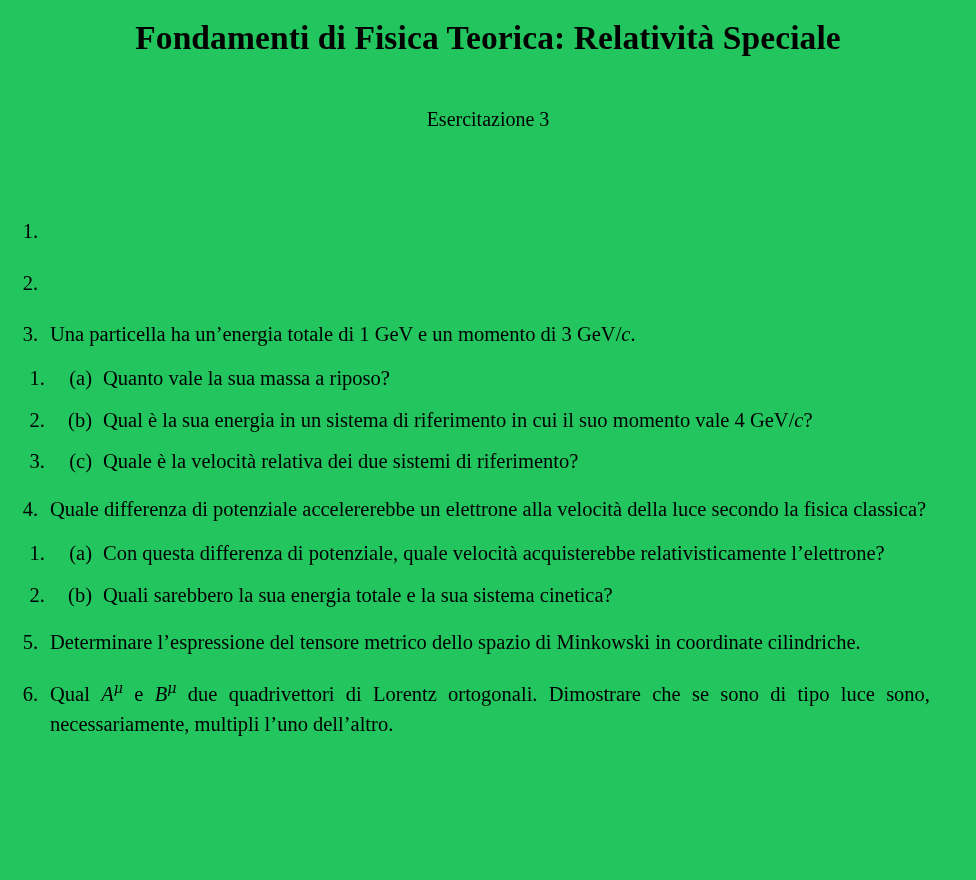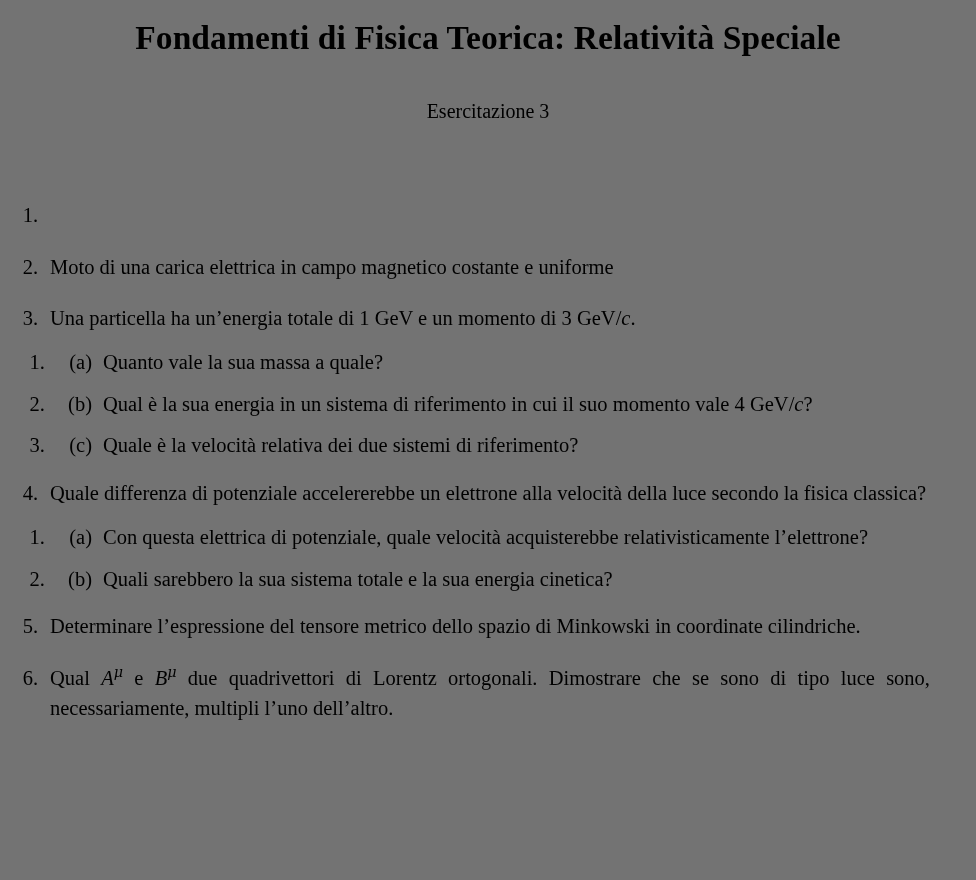--- a/index.html
+++ b/index.html
@@ -12,38 +12,38 @@
     height: 880px;
     font-family: "Liberation Serif", "DejaVu Serif", serif;
     color: #000000;
     -webkit-font-smoothing: antialiased;
   }
   .page {
     position: relative;
     width: 976px;
     height: 880px;
     overflow: hidden;
-    background: #737373;
+    background: #22c55e;
   }
 
   
   .title {
     text-align: center;
     font-weight: bold;
     font-size: 33.5px;
     line-height: 1.1;
     letter-spacing: 0.1px;
     margin: 0;
     padding-top: 20px;
   }
   .subtitle {
     text-align: center;
     font-size: 20px;
     line-height: 1.2;
-    margin: 0;
+    margin: 8px;
     padding-top: 42px;
   }
 
   
   .body-list {
     margin: 0;
     padding: 0;
     padding-top: 78px;
   }
 
@@ -128,55 +128,54 @@
   <div class="subtitle">Esercitazione 3</div>
 
   <ol class="body-list">
 
     <li class="item gap-after">
       <span class="marker">1.</span>
     </li>
 
     <li class="item gap-after">
       <span class="marker">2.</span>
-      <span class="item-text">Moto di una carica elettrica in campo magnetico costante e uniforme</span>
     </li>
 
     <li class="item has-sub">
       <span class="marker">3.</span>
       <span class="item-text"><span>Una particella ha un’energia totale di 1 GeV e un momento di 3 GeV/</span><span class="math-i">c</span><span>.</span></span>
 
       <ol class="sublist">
         <li class="subitem">
           <span class="marker">(a)</span>
-          <span class="subitem-text">Quanto vale la sua massa a quale?</span>
+          <span class="subitem-text">Quanto vale la sua massa a riposo?</span>
         </li>
         <li class="subitem">
           <span class="marker">(b)</span>
           <span class="subitem-text"><span>Qual è la sua energia in un sistema di riferimento in cui il suo momento vale 4 GeV/</span><span class="math-i">c</span><span>?</span></span>
         </li>
         <li class="subitem">
           <span class="marker">(c)</span>
           <span class="subitem-text">Quale è la velocità relativa dei due sistemi di riferimento?</span>
         </li>
       </ol>
     </li>
 
     <li class="item has-sub">
       <span class="marker">4.</span>
       <span class="item-text">Quale differenza di potenziale accelererebbe un elettrone alla velocità della luce secondo la fisica classica?</span>
 
       <ol class="sublist">
         <li class="subitem">
           <span class="marker">(a)</span>
-          <span class="subitem-text">Con questa elettrica di potenziale, quale velocità acquisterebbe relativisticamente l’elettrone?</span>
+          <span class="subitem-text">Con questa differenza di potenziale, quale velocità acquisterebbe relativisticamente l’elettrone?</span>
         </li>
         <li class="subitem">
           <span class="marker">(b)</span>
-          <span class="subitem-text">Quali sarebbero la sua sistema totale e la sua energia cinetica?</span>
+          <span class="subitem-text">Quali sarebbero la sua energia totale e la sua sistema cinetica?</span>
         </li>
       </ol>
     </li>
 
     <li class="item gap-after">
       <span class="marker">5.</span>
       <span class="item-text">Determinare l’espressione del tensore metrico dello spazio di Minkowski in coordinate cilindriche.</span>
     </li>
 
     <li class="item">

